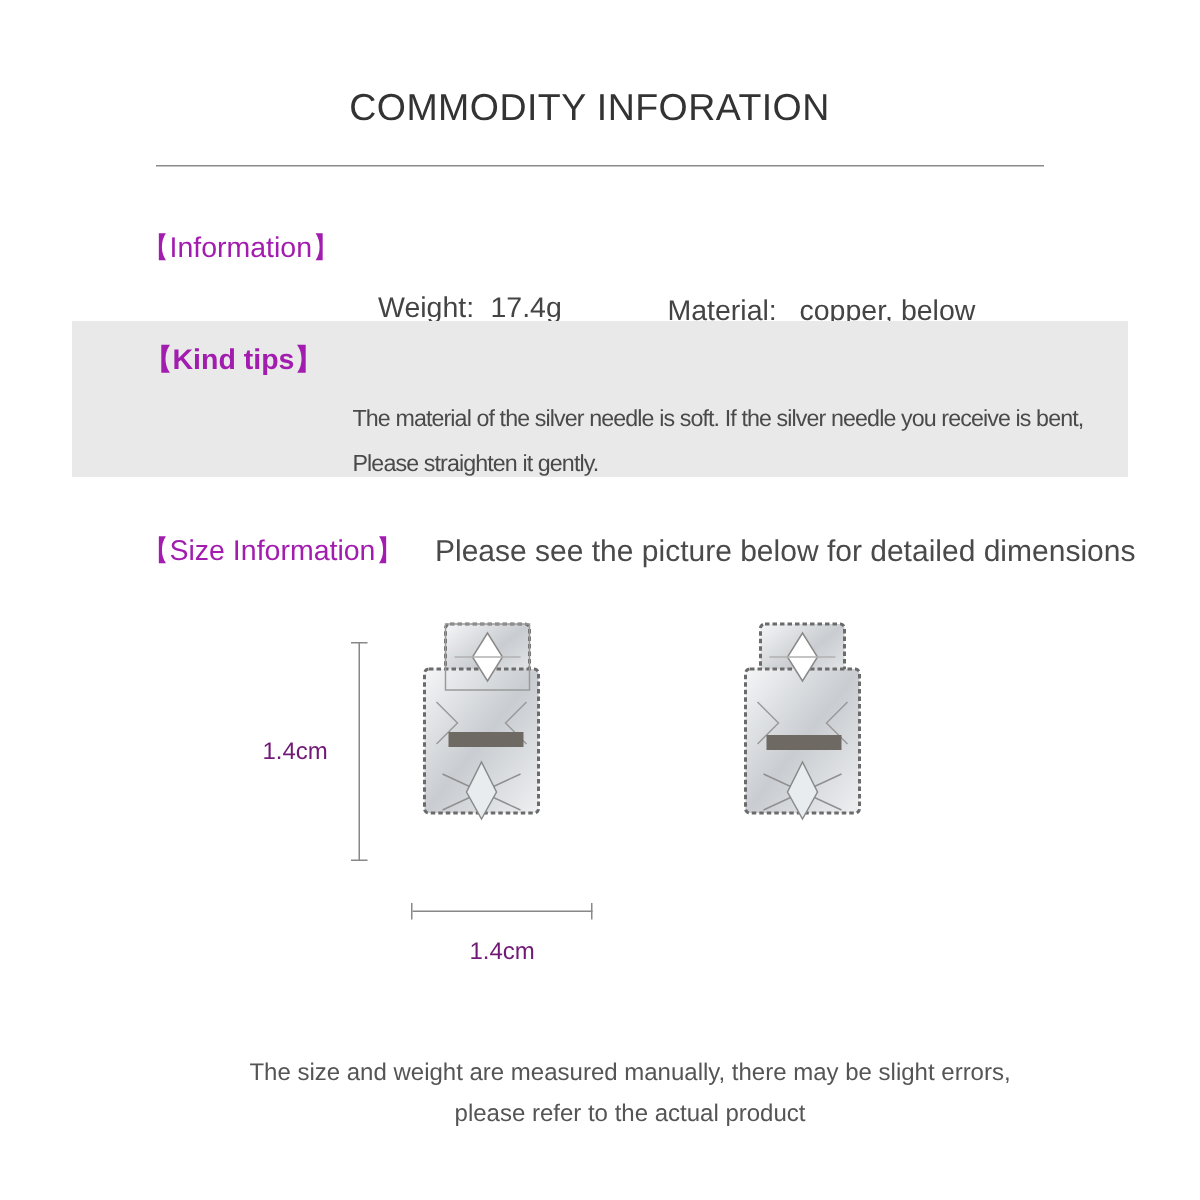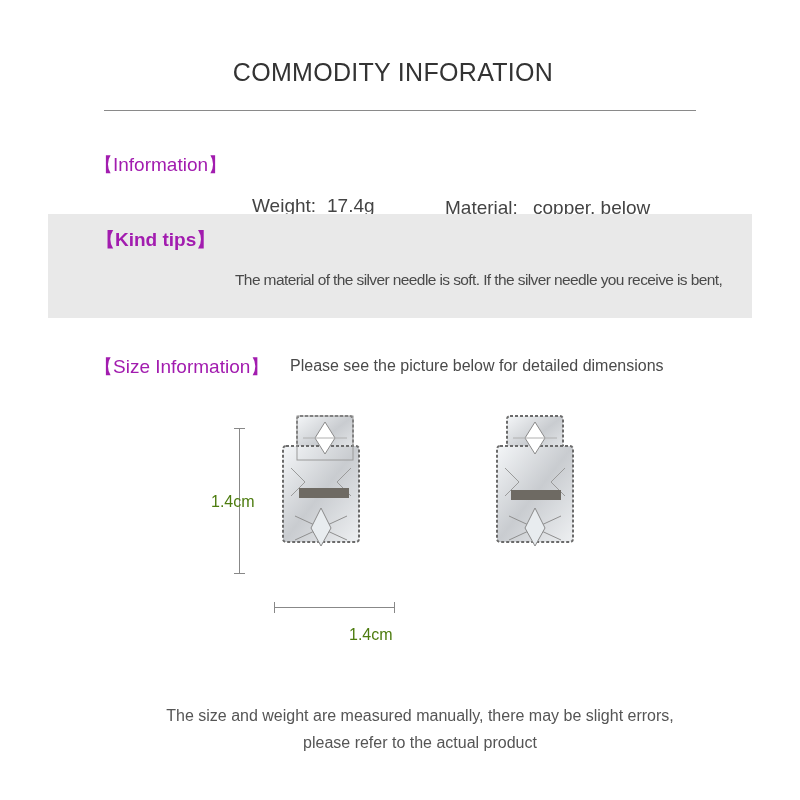--- a/index.html
+++ b/index.html
@@ -6,22 +6,22 @@
   body { width: 800px; height: 800px; position: relative; overflow: hidden;
          font-family: "Liberation Sans", "DejaVu Sans", sans-serif; color: #3a3a3a; }
   .abs { position: absolute; }
   .title { top: 58px; left: 0; width: 786px; text-align: center; font-size: 25px;
            color: #333; letter-spacing: 0.3px; }
   .rule { top: 110px; left: 104px; width: 592px; height: 1px; background: #8a8a8a; }
   .section-label { font-size: 19px; color: #a21caf; white-space: nowrap; }
   .info-text { font-size: 19px; color: #444; white-space: nowrap; margin-top: 43px; }
   .tips-band { top: 214px; left: 48px; width: 704px; height: 104px; background: #e9e9e9; }
   .tips-text { font-size: 15.5px; color: #4a4a4a; letter-spacing: -0.6px; line-height: 30px; }
-  .dim-text { font-size: 16px; color: #4a4a4a; white-space: nowrap; }
-  .size-caption { font-size: 16px; color: #4d7c0f; white-space: nowrap; margin-left: 36px; }
+  .dim-text { font-size: 20px; color: #4a4a4a; white-space: nowrap; }
+  .size-caption { font-size: 16px; color: #701a75; white-space: nowrap; }
   .vline { left: 239px; top: 428px; width: 1px; height: 146px; background: #888; }
   .vcap { left: 234px; width: 11px; height: 1px; background: #888; }
   .hline { left: 275px; top: 607px; width: 120px; height: 1px; background: #888; }
   .hcap { top: 602px; width: 1px; height: 11px; background: #888; }
   .footer { top: 702px; left: 0; width: 840px; text-align: center; font-size: 16px;
             color: #555; line-height: 27px; }
   .earring { width: 90px; height: 140px; }
 </style>
 </head>
 <body>
@@ -32,20 +32,21 @@
 <div class="abs section-label" style="top:152px; left:94px;">【Information】</div>
 <div class="abs info-text" style="top:152px; left:252px;">Weight:</div>
 <div class="abs info-text" style="top:152px; left:327px;">17.4g</div>
 <div class="abs info-text" style="top:154px; left:445px;">Material:</div>
 <div class="abs info-text" style="top:154px; left:533px;">copper, below</div>
 
 <div class="abs tips-band"></div>
 <div class="abs section-label" style="top:227px; left:96px;font-weight:bold;">【Kind tips】</div>
 <div class="abs tips-text" style="top:240px; left:235px; width:510px;margin-top:25px;">
   <div style="white-space:nowrap;">The material of the silver needle is soft. If the silver needle you receive is bent,</div>
+  <div style="white-space:nowrap;">Please straighten it gently.</div>
 </div>
 
 <div class="abs section-label" style="top:354px; left:94px;">【Size Information】</div>
 <div class="abs dim-text" style="top:357px; left:290px;">Please see the picture below for detailed dimensions</div>
 
 <div class="abs vline"></div>
 <div class="abs vcap" style="top:428px;"></div>
 <div class="abs vcap" style="top:573px;"></div>
 <div class="abs size-caption" style="top:493px; left:175px;">1.4cm</div>
 

